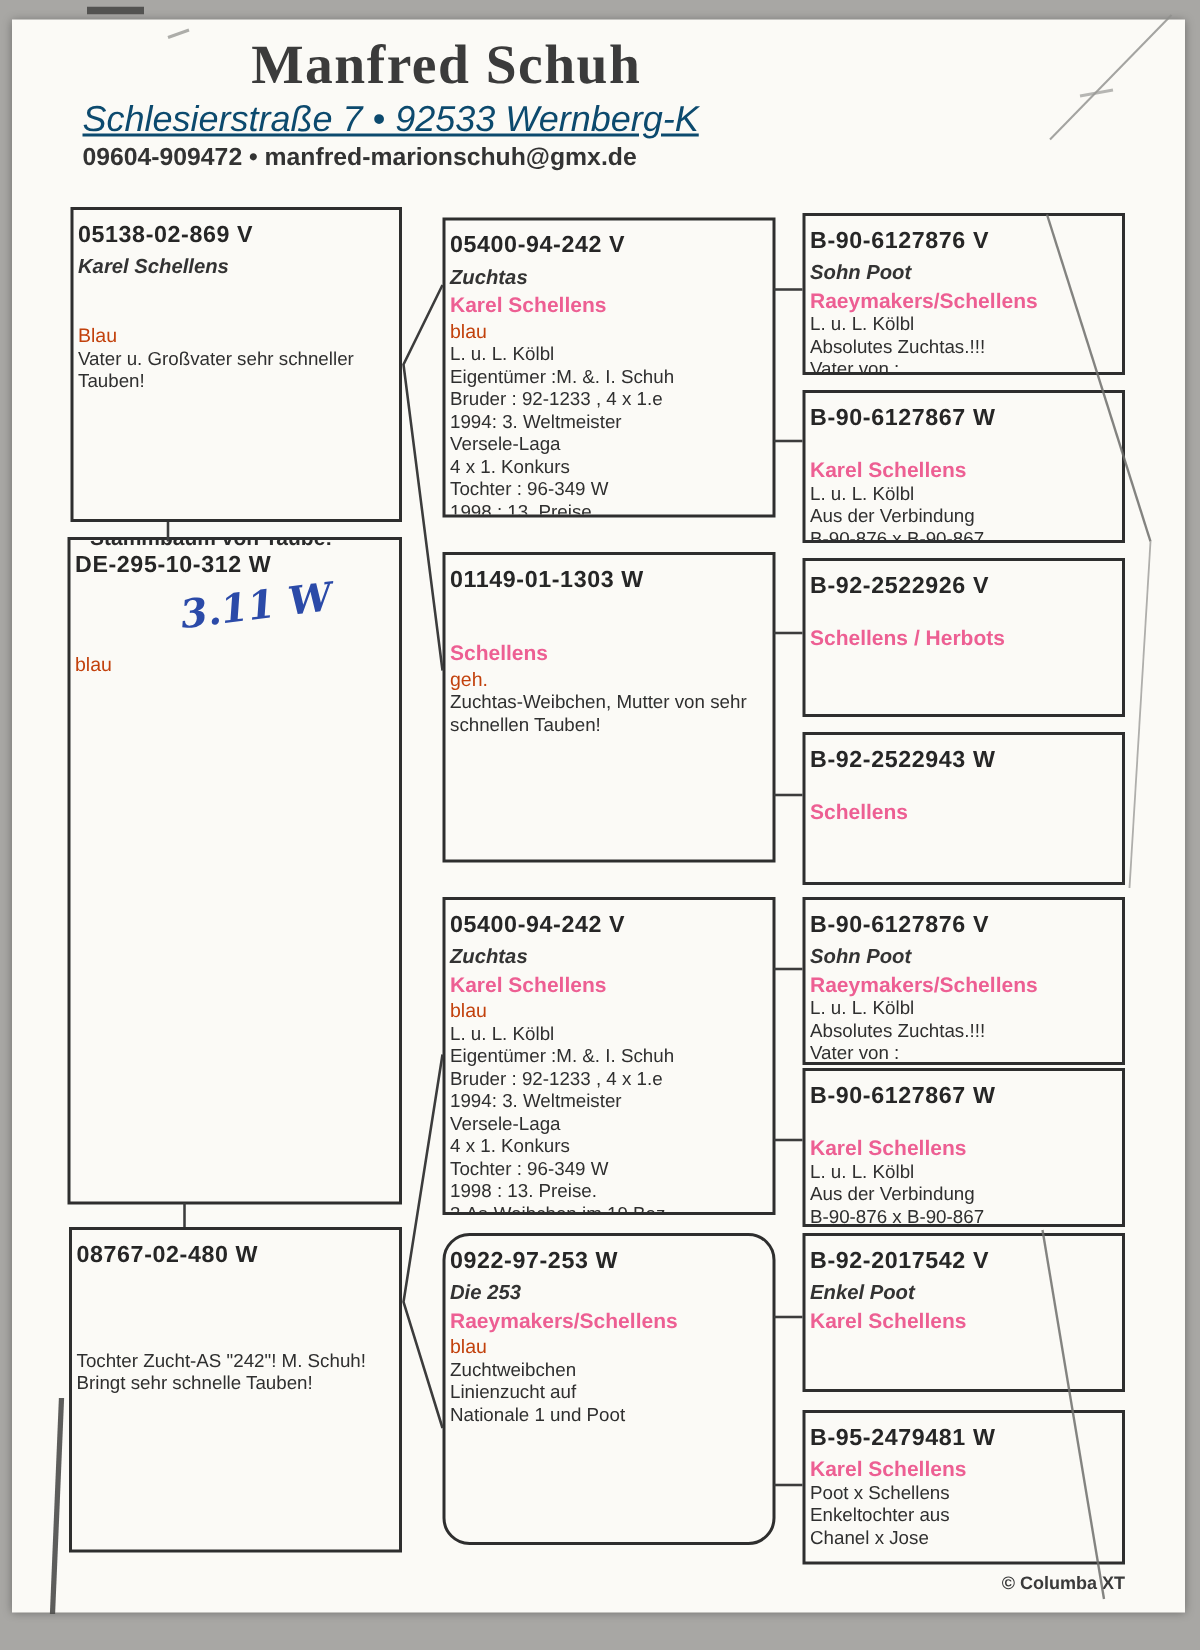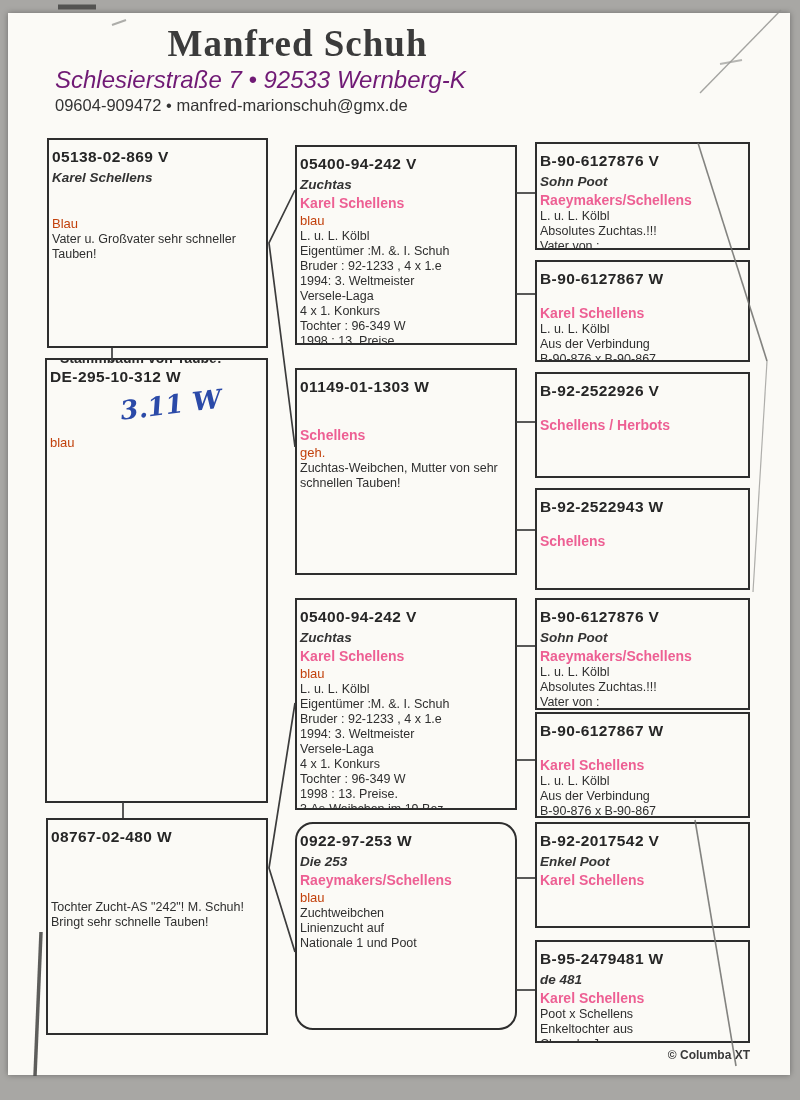--- a/index.html
+++ b/index.html
@@ -15,25 +15,25 @@
     box-shadow:0 0 6px rgba(0,0,0,.35);
   }
   
   #h-name{
     position:absolute;left:95px;top:22px;width:405px;text-align:center;
     font-family:"Liberation Serif",serif;font-weight:bold;font-size:37px;
     color:#3b3b3b;letter-spacing:1px;
   }
   #h-addr{
     position:absolute;left:55px;top:66px;width:430px;
-    font-style:italic;font-size:24px;color:#701a75;
+    font-style:italic;font-size:24px;color:#0c4a6e;text-decoration:underline;
   }
   #h-contact{
     position:absolute;left:55px;top:96px;width:430px;
-    font-weight:normal;font-size:16.5px;color:#333;
+    font-weight:bold;font-size:16.5px;color:#333;
   }
   
   .pbox{
     position:absolute;border:2px solid #2e2e2e;box-sizing:border-box;
     padding:6px 8px 0 3px;overflow:hidden;background:#fbfaf6;
   }
   .l-ring{font-weight:bold;font-size:15.5px;line-height:22px;letter-spacing:.4px;color:#262626;white-space:nowrap;}
   .l-sub{font-weight:bold;font-style:italic;font-size:13.5px;line-height:19px;color:#333;}
   .l-pink{font-weight:bold;font-size:14px;line-height:18px;color:#ed5f93;}
   .l-lightpink{font-size:13px;line-height:17px;color:#c2410c;}
@@ -192,21 +192,20 @@
     <div class="l-text">Aus der Verbindung</div>
     <div class="l-text">B-90-876 x B-90-867</div>
   </div>
 <div id="box-r7" class="pbox">
     <div class="l-ring">B-92-2017542 V</div>
     <div class="l-sub">Enkel Poot</div>
     <div class="l-pink">Karel Schellens</div>
   </div>
 <div id="box-r8" class="pbox">
     <div class="l-ring">B-95-2479481 W</div>
-    <div class="l-sub">de 481</div>
     <div class="l-pink">Karel Schellens</div>
     <div class="l-text">Poot x Schellens</div>
     <div class="l-text">Enkeltochter aus</div>
     <div class="l-text">Chanel x Jose</div>
   </div>
 
 <div id="copyright">© Columba XT</div>
 
 <svg id="overlay" width="800" height="1100" viewBox="0 0 800 1100">
 

